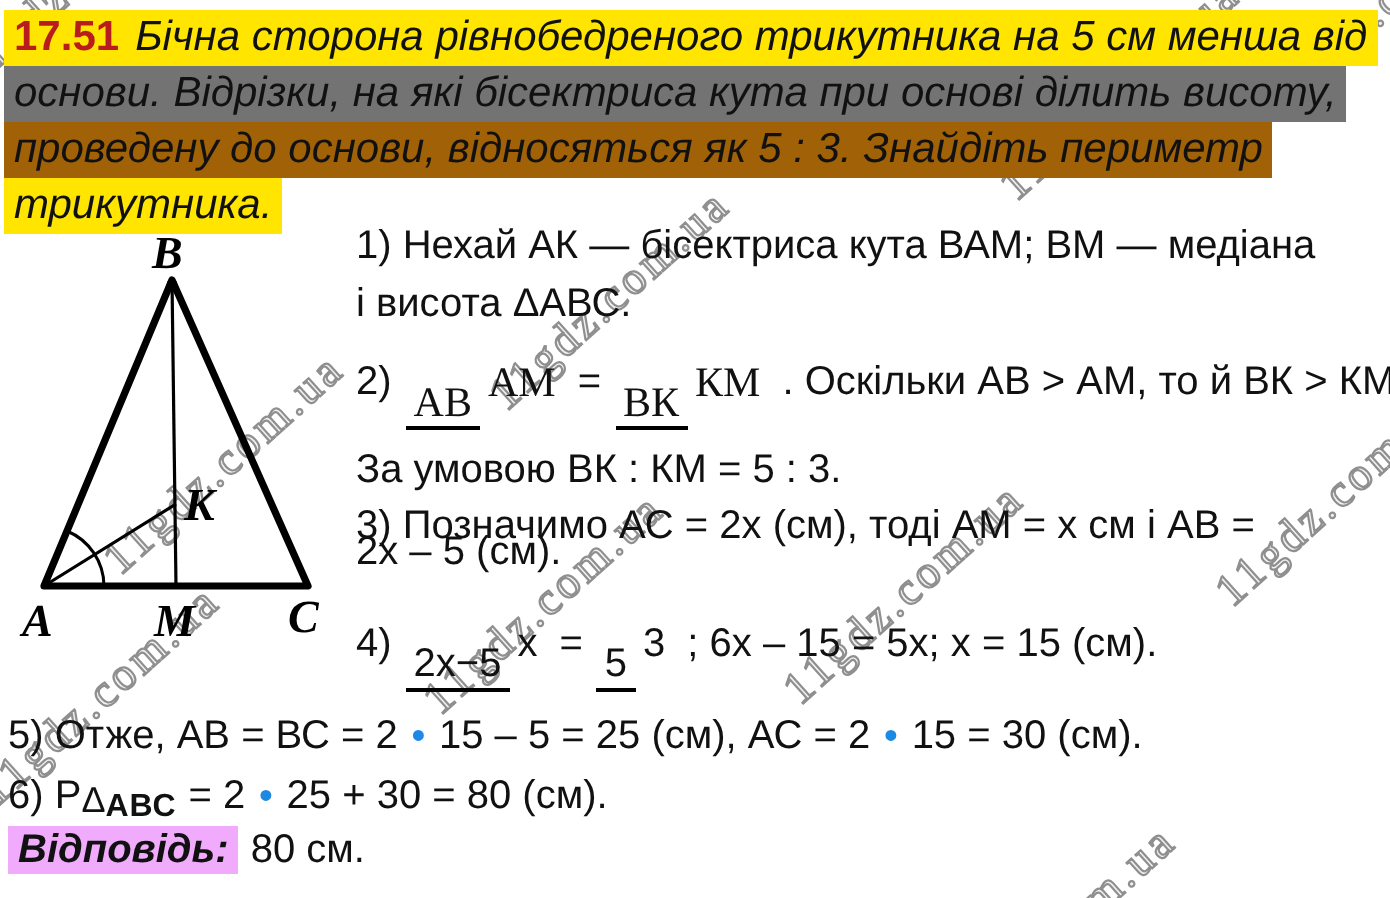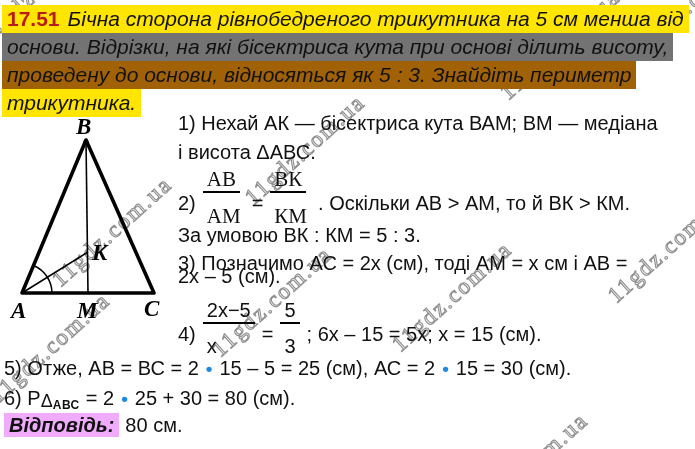--- a/index.html
+++ b/index.html
@@ -17,27 +17,27 @@
   
   .p-line{position:absolute;left:2px;white-space:nowrap;
           font-style:italic;font-size:21px;line-height:26px;
           padding:1px 5px;}
   .p-num{font-style:normal;font-weight:bold;margin-right:8px;}
 
   
   .s-line{position:absolute;white-space:nowrap;font-size:20px;}
   .eq-row{position:absolute;display:flex;align-items:center;gap:7px;
           white-space:nowrap;font-size:20px;}
-  .frac{display:inline-flex;flex-direction:column;align-items:flex-start;line-height:1.08;}
+  .frac{display:inline-flex;flex-direction:row;align-items:flex-end;line-height:1.08;}
   .frac .num{padding:0 4px;border-bottom:2px solid #000;}
   .frac .den{padding:12px 4px;}
   .frac.serif{font-family:"Liberation Serif",serif;font-size:21px;}
   .bullet{font-weight:bold;font-size:19px;margin:0 7px;}
   .delta{font-size:18px;vertical-align:-2px;}
-  .subsc{font-weight:bold;font-size:12px;vertical-align:-4px;letter-spacing:.5px;}
+  .subsc{font-weight:bold;font-size:16px;vertical-align:-4px;letter-spacing:.5px;}
   .mgl{margin-left:6px;}
 
   
   .ans-label{font-weight:bold;font-style:italic;padding:1px 5px;}
 
   
   #figure{position:absolute;left:8px;top:106px;z-index:2;}
   .fig-label{font-family:"Liberation Serif",serif;font-style:italic;font-weight:bold;
              font-size:23px;}
 </style>

